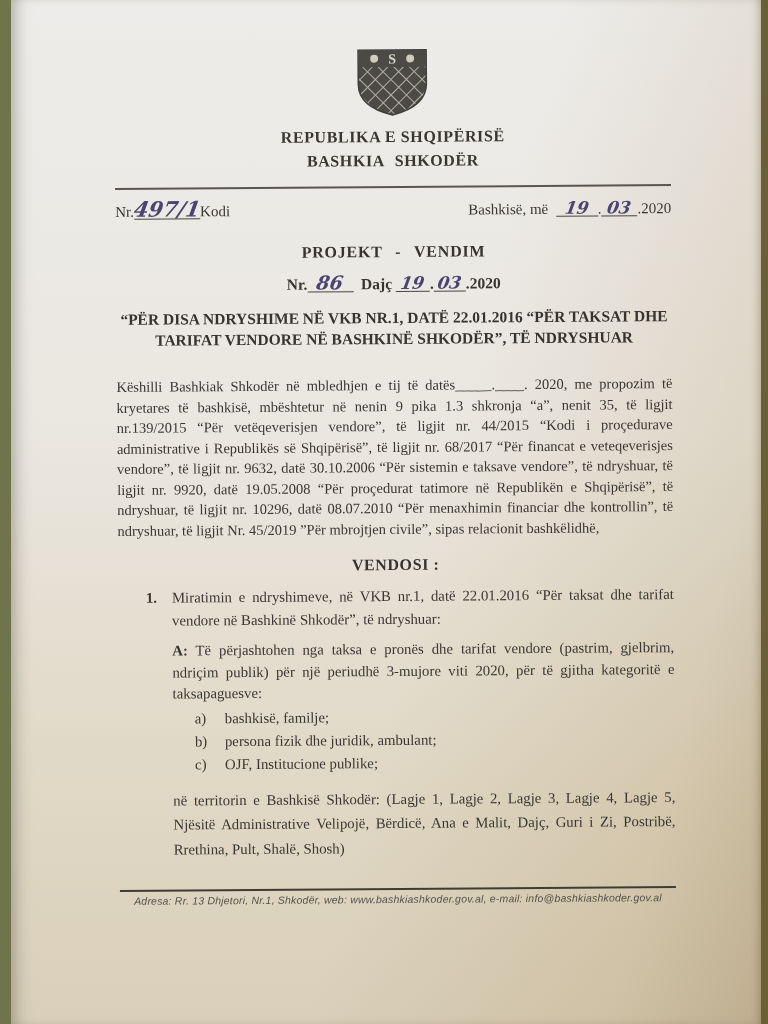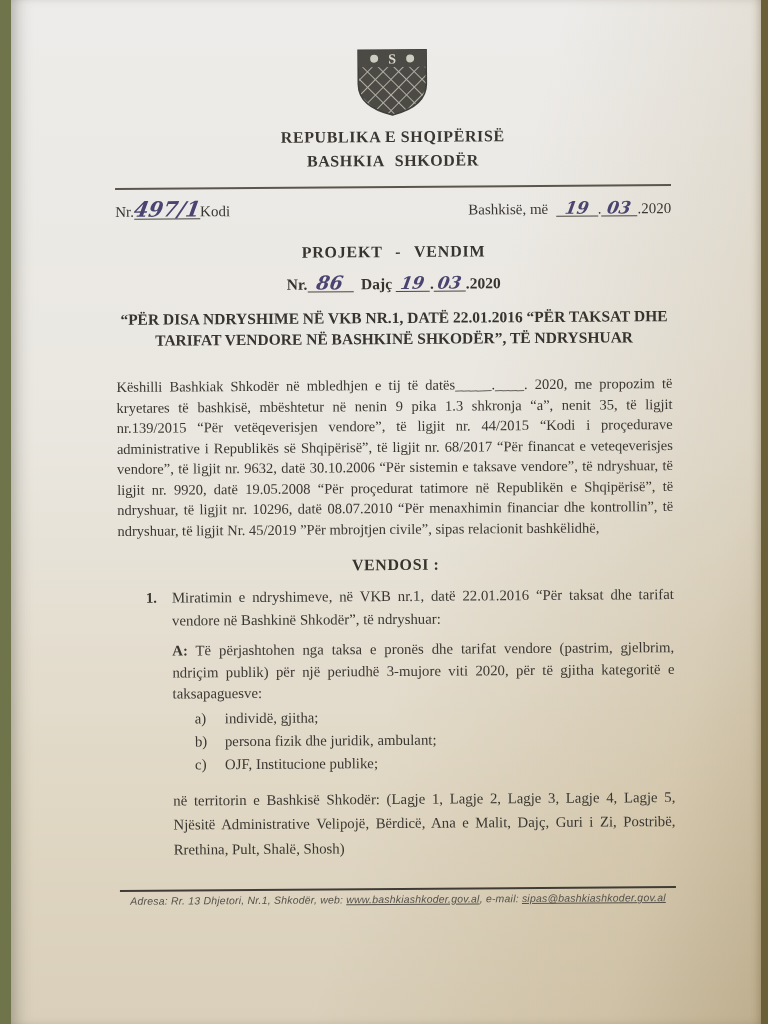--- a/index.html
+++ b/index.html
@@ -49,21 +49,21 @@
   .sub-item{display:flex;line-height:23px;}
   .sub-item .mk{width:30px;flex:none;}
   .territory{margin-top:12px;margin-left:54px;font-size:14.8px;line-height:24.5px;text-align:justify;color:#3a3732;}
   .footer{margin-top:28px;}
   .footer-rule{border-top:2.5px solid #3f3c35;height:0;}
   .footer-text{
     margin-top:3px;text-align:center;
     font-family:"Liberation Sans", sans-serif;font-style:italic;
     font-size:10.5px;color:#55514a;letter-spacing:0.2px;
   }
-  .footer-text .lnk{text-decoration:underline;}
+  .footer-text .lnk{}
 </style>
 </head>
 <body>
 
 <div class="paper">
   <div class="content">
 
     <div class="emblem-wrap">
       <svg width="74" height="70" viewBox="0 0 74 70">
         <defs>
@@ -112,35 +112,35 @@
       <span class="txt">Miratimin e ndryshimeve, në VKB  nr.1, datë 22.01.2016  “Për taksat dhe tarifat vendore në Bashkinë Shkodër”, të ndryshuar:</span>
     </div>
 
     <div class="section-a">
       <span class="lbl">A:</span><span> Të përjashtohen   nga taksa e pronës dhe tarifat vendore (pastrim, gjelbrim, ndriçim publik) për një periudhë 3-mujore viti 2020,  për të gjitha kategoritë e taksapaguesve:</span>
     </div>
 
     <div class="sub-list">
       <div class="sub-item">
         <span class="mk">a)</span>
-        <span>individë, gjitha;</span>
+        <span>bashkisë, familje;</span>
       </div>
       <div class="sub-item">
         <span class="mk">b)</span>
         <span>persona fizik dhe juridik, ambulant;</span>
       </div>
       <div class="sub-item">
         <span class="mk">c)</span>
         <span>OJF, Institucione publike;</span>
       </div>
     </div>
 
     <div class="territory">në territorin e Bashkisë Shkodër: (Lagje 1, Lagje 2, Lagje 3,  Lagje 4, Lagje 5, Njësitë Administrative Velipojë, Bërdicë, Ana e Malit, Dajç, Guri i Zi, Postribë, Rrethina, Pult, Shalë, Shosh)</div>
 
     <div class="footer">
       <div class="footer-rule"></div>
       <div class="footer-text">
-        <span>Adresa: Rr. 13 Dhjetori, Nr.1, Shkodër, web: </span><span class="lnk">www.bashkiashkoder.gov.al</span><span>, e-mail: </span><span class="lnk">sipas@bashkiashkoder.gov.al</span>
+        <span>Adresa: Rr. 13 Dhjetori, Nr.1, Shkodër, web: </span><span class="lnk">www.bashkiashkoder.gov.al</span><span>, e-mail: </span><span class="lnk">info@bashkiashkoder.gov.al</span>
       </div>
     </div>
 
   </div>
 </div>
 
 </body></html>

